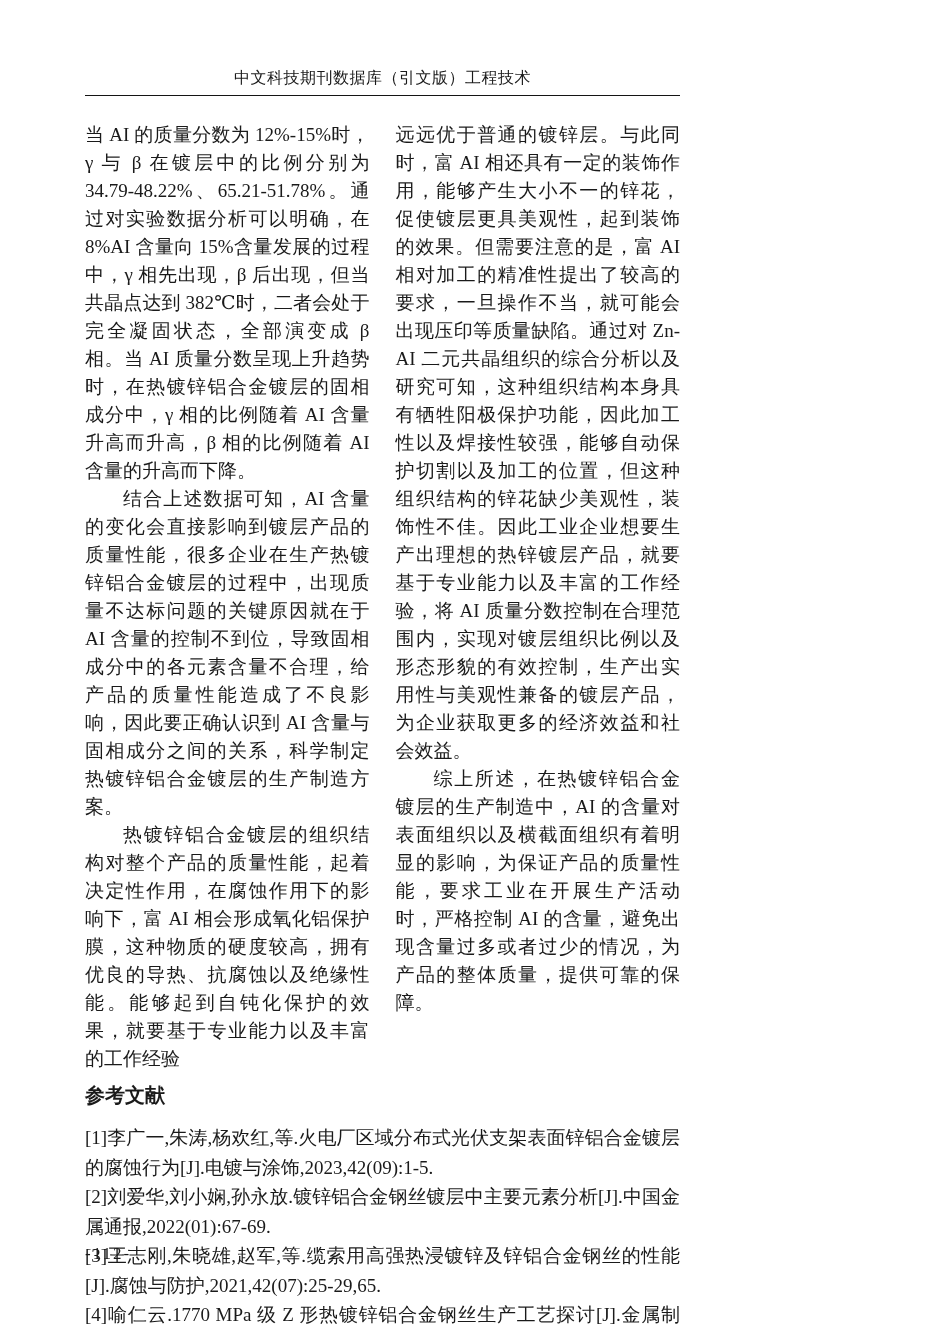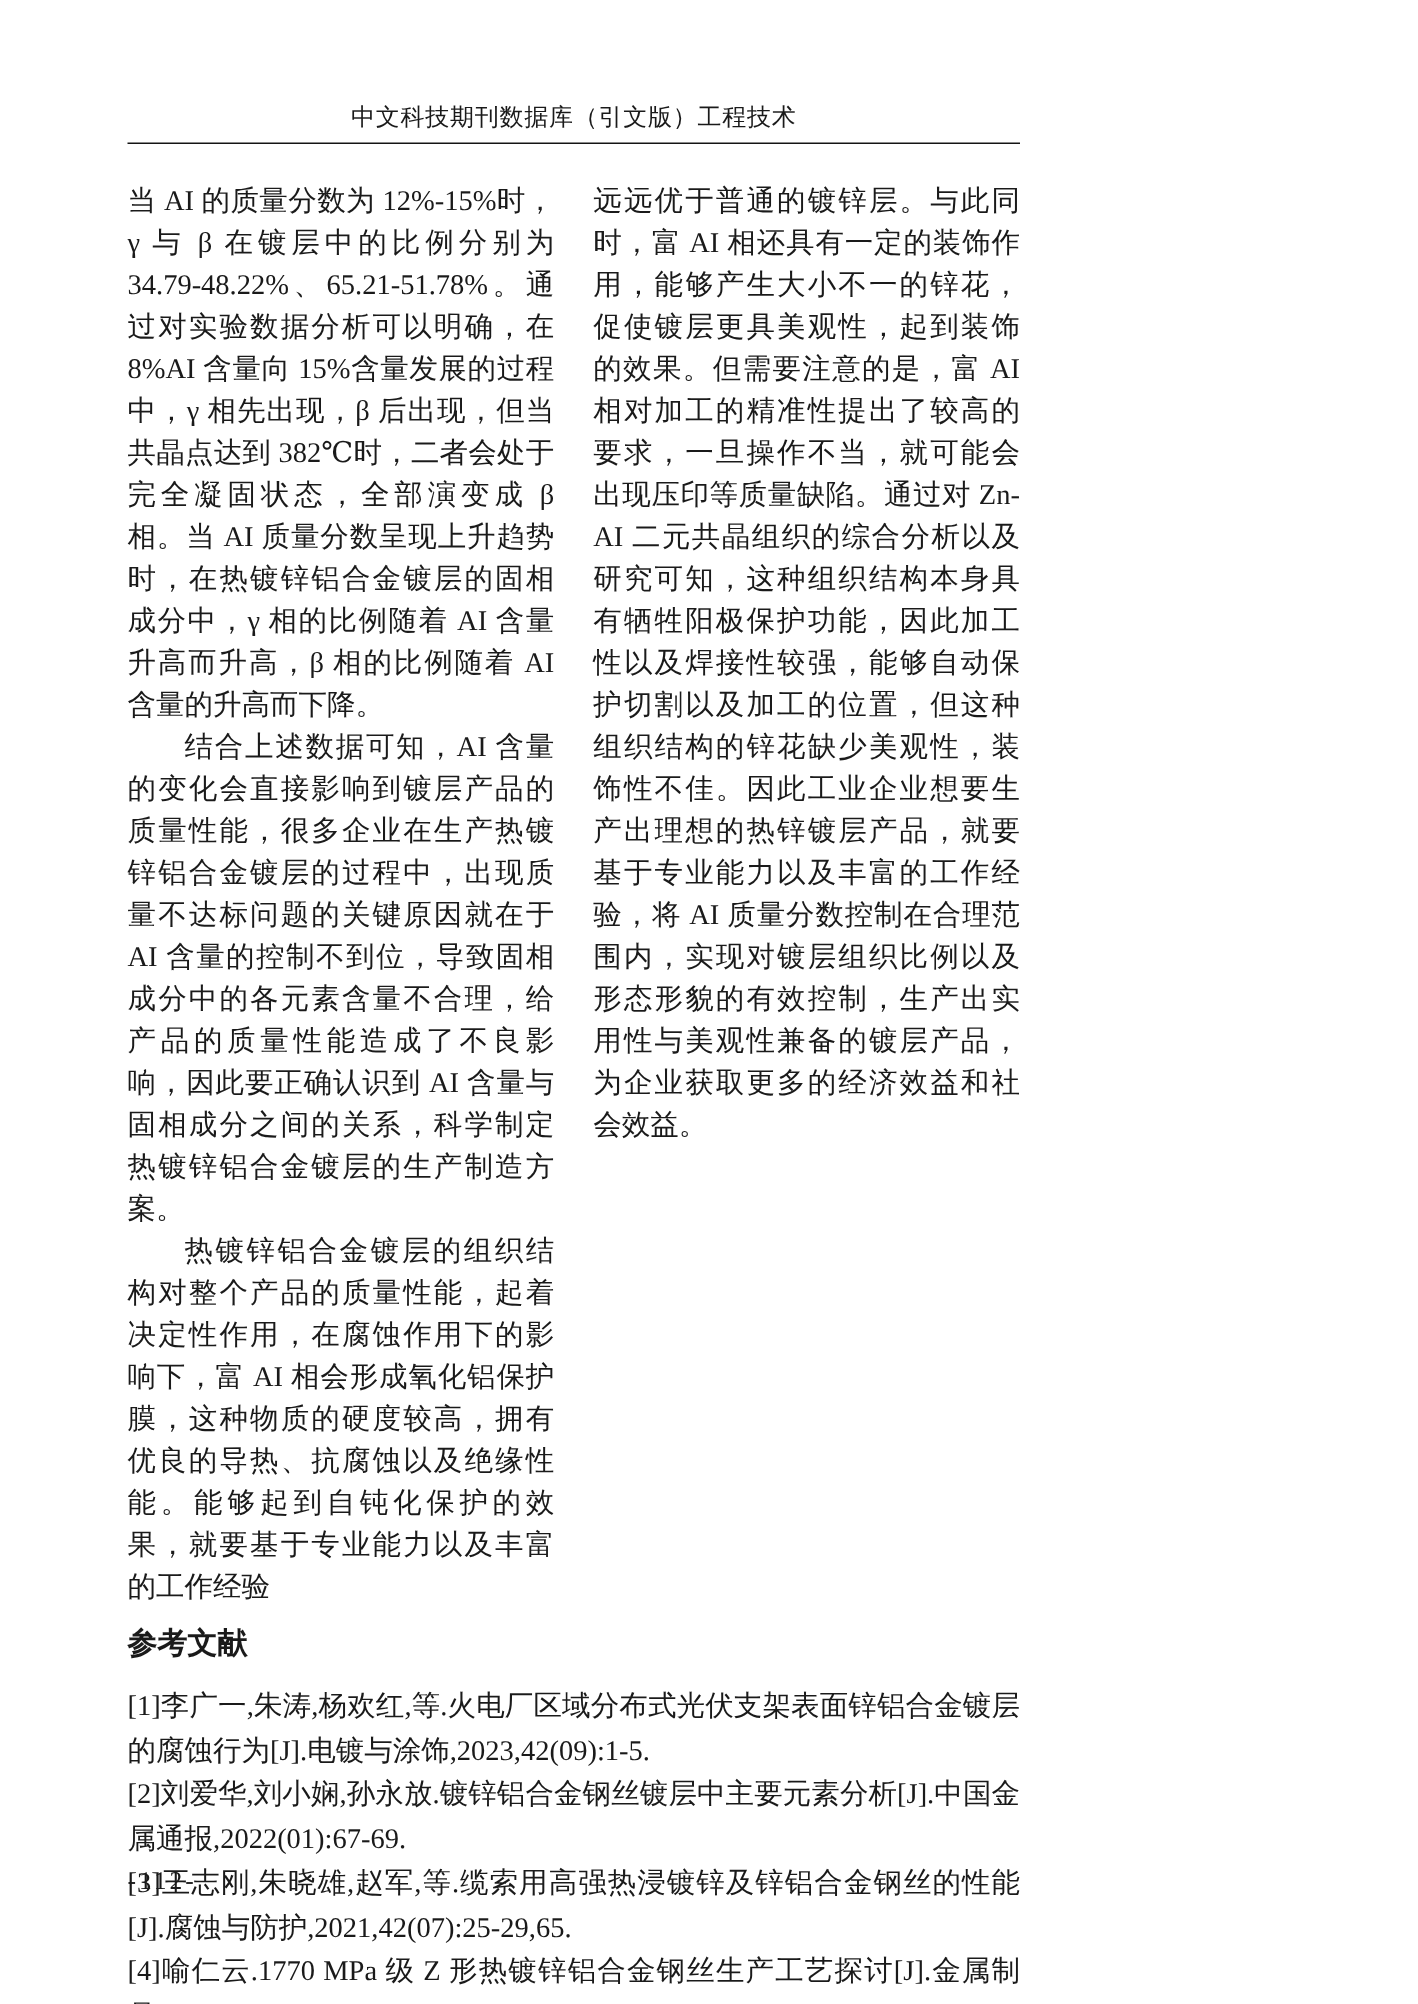--- a/index.html
+++ b/index.html
@@ -93,20 +93,21 @@
   <div class="columns">
 
     <div class="col">
       <p>当 AI 的质量分数为 12%-15%时，γ 与 β 在镀层中的比例分别为 34.79-48.22%、65.21-51.78%。通过对实验数据分析可以明确，在 8%AI 含量向 15%含量发展的过程中，γ 相先出现，β 后出现，但当共晶点达到 382℃时，二者会处于完全凝固状态，全部演变成 β 相。当 AI 质量分数呈现上升趋势时，在热镀锌铝合金镀层的固相成分中，γ 相的比例随着 AI 含量升高而升高，β 相的比例随着 AI 含量的升高而下降。</p>
       <p class="indent">结合上述数据可知，AI 含量的变化会直接影响到镀层产品的质量性能，很多企业在生产热镀锌铝合金镀层的过程中，出现质量不达标问题的关键原因就在于 AI 含量的控制不到位，导致固相成分中的各元素含量不合理，给产品的质量性能造成了不良影响，因此要正确认识到 AI 含量与固相成分之间的关系，科学制定热镀锌铝合金镀层的生产制造方案。</p>
       <p class="indent">热镀锌铝合金镀层的组织结构对整个产品的质量性能，起着决定性作用，在腐蚀作用下的影响下，富 AI 相会形成氧化铝保护膜，这种物质的硬度较高，拥有优良的导热、抗腐蚀以及绝缘性能。能够起到自钝化保护的效果，就要基于专业能力以及丰富的工作经验</p>
     </div>
 
     <div class="col">
       <p>远远优于普通的镀锌层。与此同时，富 AI 相还具有一定的装饰作用，能够产生大小不一的锌花，促使镀层更具美观性，起到装饰的效果。但需要注意的是，富 AI 相对加工的精准性提出了较高的要求，一旦操作不当，就可能会出现压印等质量缺陷。通过对 Zn-AI 二元共晶组织的综合分析以及研究可知，这种组织结构本身具有牺牲阳极保护功能，因此加工性以及焊接性较强，能够自动保护切割以及加工的位置，但这种组织结构的锌花缺少美观性，装饰性不佳。因此工业企业想要生产出理想的热锌镀层产品，就要基于专业能力以及丰富的工作经验，将 AI 质量分数控制在合理范围内，实现对镀层组织比例以及形态形貌的有效控制，生产出实用性与美观性兼备的镀层产品，为企业获取更多的经济效益和社会效益。</p>
+      <p class="indent">综上所述，在热镀锌铝合金镀层的生产制造中，AI 的含量对表面组织以及横截面组织有着明显的影响，为保证产品的质量性能，要求工业在开展生产活动时，严格控制 AI 的含量，避免出现含量过多或者过少的情况，为产品的整体质量，提供可靠的保障。</p>
     </div>
 
   </div>
 
   <div class="references">
     <div class="references-title">参考文献</div>
     <p class="reference-item">[1]李广一,朱涛,杨欢红,等.火电厂区域分布式光伏支架表面锌铝合金镀层的腐蚀行为[J].电镀与涂饰,2023,42(09):1-5.</p>
     <p class="reference-item">[2]刘爱华,刘小娴,孙永放.镀锌铝合金钢丝镀层中主要元素分析[J].中国金属通报,2022(01):67-69.</p>
     <p class="reference-item">[3]王志刚,朱晓雄,赵军,等.缆索用高强热浸镀锌及锌铝合金钢丝的性能[J].腐蚀与防护,2021,42(07):25-29,65.</p>
     <p class="reference-item">[4]喻仁云.1770 MPa 级 Z 形热镀锌铝合金钢丝生产工艺探讨[J].金属制品,2020,46(05):15-17,20.</p>

